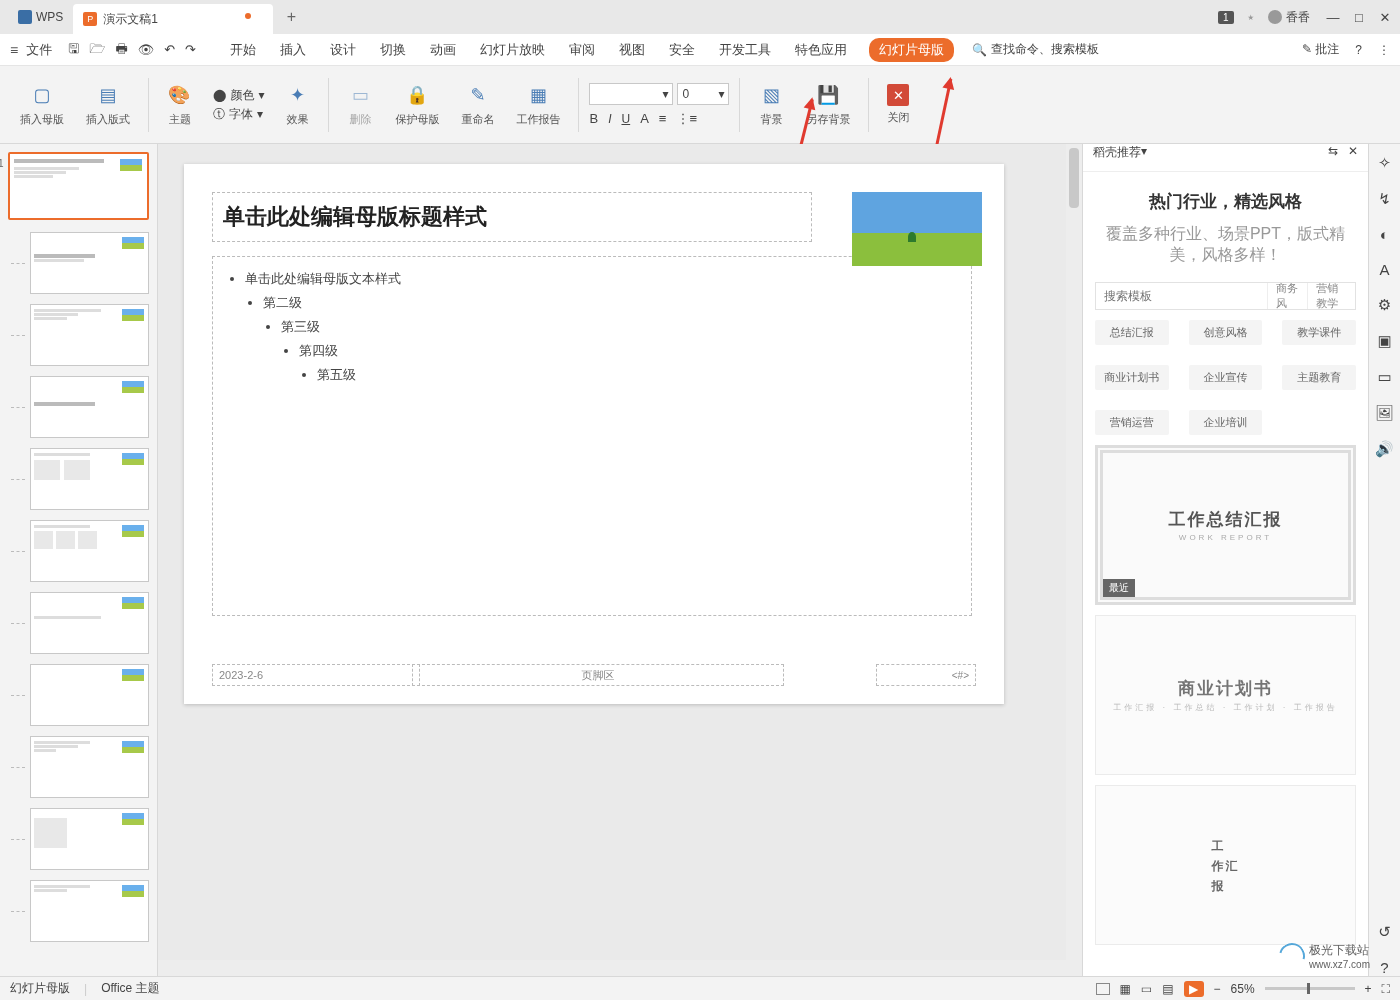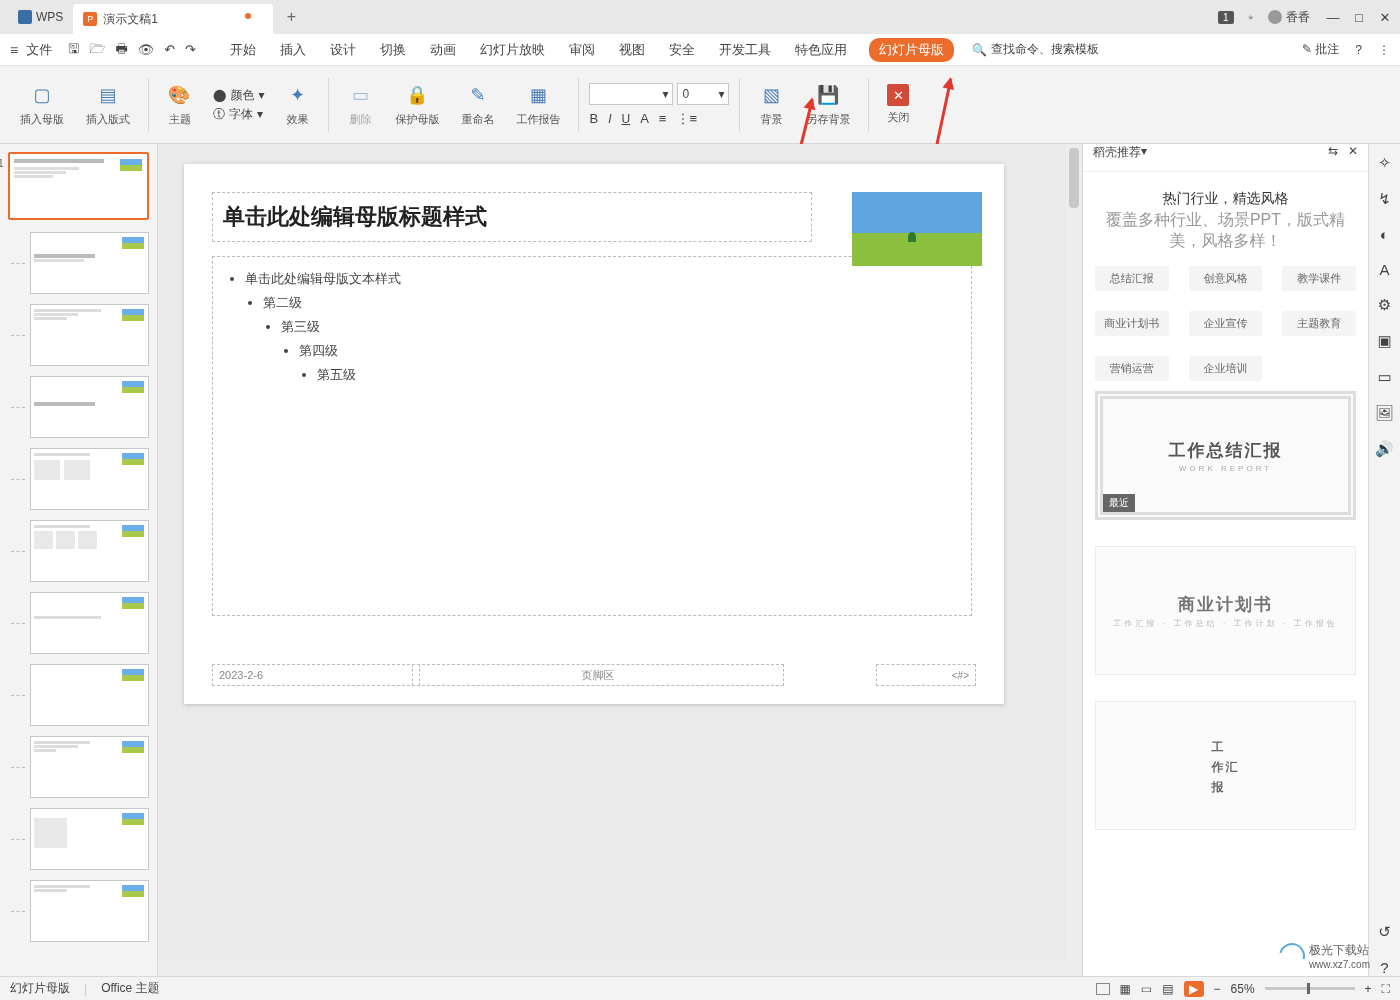--- a/index.html
+++ b/index.html
@@ -66,29 +66,29 @@
 .ph.footer{left:228px;bottom:18px;width:372px;height:22px;font-size:11px;color:#888;display:flex;align-items:center;justify-content:center}
 .ph.num{right:28px;bottom:18px;width:100px;height:22px;font-size:10px;color:#888;display:flex;align-items:center;justify-content:flex-end;padding-right:6px}
 .vscroll{position:absolute;right:0;top:0;bottom:0;width:16px;background:#ededed}
 .vscroll-thumb{position:absolute;top:4px;left:3px;right:3px;height:60px;background:#c8c8c8;border-radius:4px}
 .hscroll{position:absolute;left:0;right:16px;bottom:0;height:16px;background:#ededed}
 
 .promo{width:286px;background:#fff;border-left:1px solid #d8d8d8;display:flex;flex-direction:column}
 .promo-hd{height:28px;display:flex;padding:0 10px;font-size:12px;color:#555;border-bottom:1px solid #eee}
 .promo-hd .sp{margin-left:auto;display:flex;gap:10px;color:#aaa}
 .promo-hero{padding:18px 14px 10px;text-align:center}
-.promo-hero h3{font-size:14px;font-weight:normal;color:#333;margin-bottom:2px}
+.promo-hero h3{font-size:17px;font-weight:bold;color:#333;margin-bottom:11px}
 .promo-hero p{font-size:16px;color:#999}
 .promo-search{margin:6px 12px;height:28px;border:1px solid #e2e2e2;display:flex;align-items:center}
 .promo-search input{flex:1;border:0;outline:0;padding:0 8px;font-size:12px;color:#999;background:transparent}
 .promo-search .sbtn{padding:0 8px;font-size:11px;color:#888;border-left:1px solid #eee;height:100%;display:flex;align-items:center}
 .tag-grid{display:grid;grid-template-columns:1fr 1fr 1fr;gap:20px;padding:4px 12px 10px}
 .tag-grid .tg{background:#f4f4f4;text-align:center;padding:5px 0;font-size:11px;color:#666;border-radius:2px}
 .tpl-list{flex:1;overflow:hidden;padding:0 12px}
-.tpl-card{border:1px solid #e6e6e6;height:129px;margin-bottom:26px;position:relative;display:flex;align-items:center;justify-content:center;flex-direction:column;background:#fafafa;filter:grayscale(.1)}
+.tpl-card{border:1px solid #e6e6e6;height:160px;margin-bottom:10px;position:relative;display:flex;align-items:center;justify-content:center;flex-direction:column;background:#fafafa;filter:grayscale(.1)}
 .tpl-card.gray{filter:grayscale(1) opacity(.82)}
 .tpl-card h4{font-size:17px;font-weight:bold;color:#555;letter-spacing:2px}
 .tpl-card .sub{font-size:8px;color:#aaa;letter-spacing:3px;margin-top:2px}
 .tpl-badge{position:absolute;left:0;bottom:0;background:#666;color:#fff;font-size:10px;padding:2px 6px}
 
 .iconstrip{width:32px;background:#f3f3f3;border-left:1px solid #d8d8d8;display:flex;flex-direction:column;align-items:center;padding-top:10px;gap:18px;color:#888}
 .iconstrip span{font-size:15px}
 
 .arrow{position:absolute;width:3px;height:90px;background:#e03a2f}
 .arrow::after{content:"";position:absolute;top:-2px;left:-5px;border-left:6px solid transparent;border-right:6px solid transparent;border-bottom:12px solid #e03a2f}
@@ -360,20 +360,25 @@
         <span>▾</span>
       <span class="sp">
           <span>⇆</span>
           <span>✕</span>
         </span>
     </div>
     <div class="promo-hero">
       <h3>热门行业，精选风格</h3>
       <p>覆盖多种行业、场景PPT，版式精美，风格多样！</p>
     </div>
+    <div class="promo-search">
+      <input placeholder="搜索模板" style="">
+      <span class="sbtn">商务风</span>
+      <span class="sbtn">营销教学</span>
+    </div>
     <div class="tag-grid">
       <span class="tg">总结汇报</span>
       <span class="tg">创意风格</span>
       <span class="tg">教学课件</span>
       <span class="tg">商业计划书</span>
       <span class="tg">企业宣传</span>
       <span class="tg">主题教育</span>
       <span class="tg">营销运营</span>
       <span class="tg">企业培训</span>
     </div>

